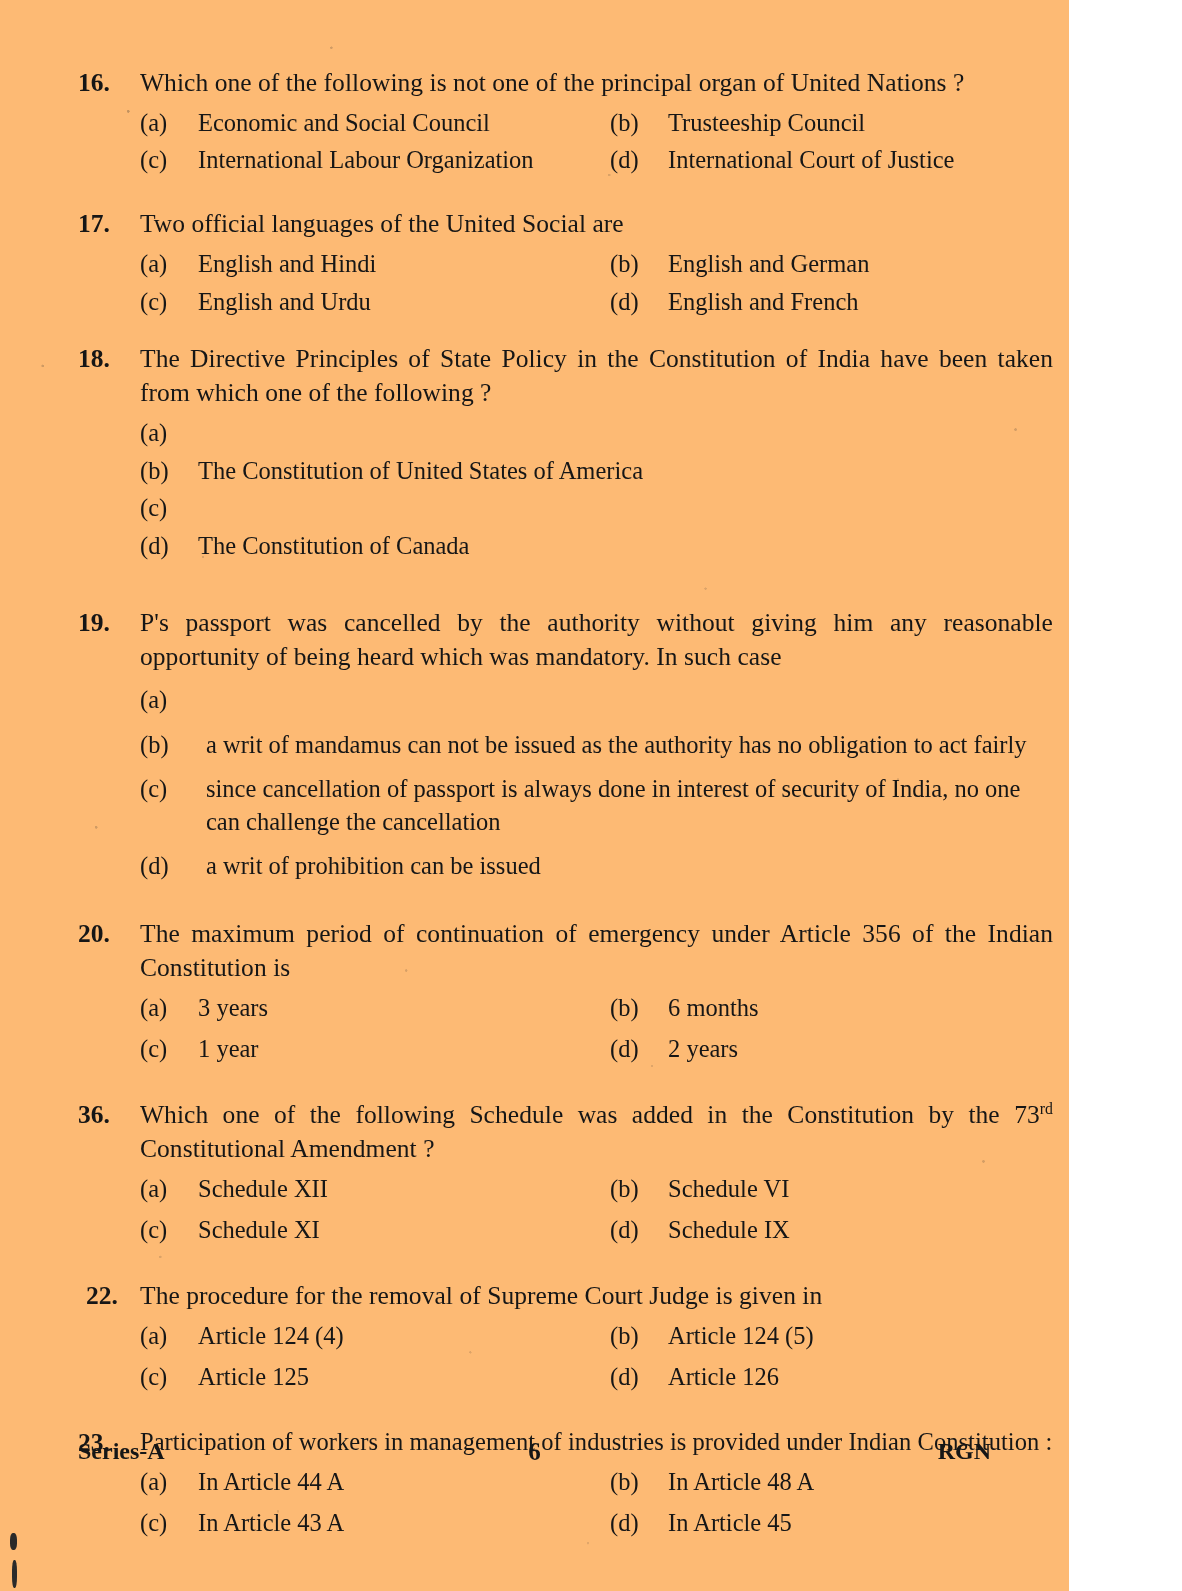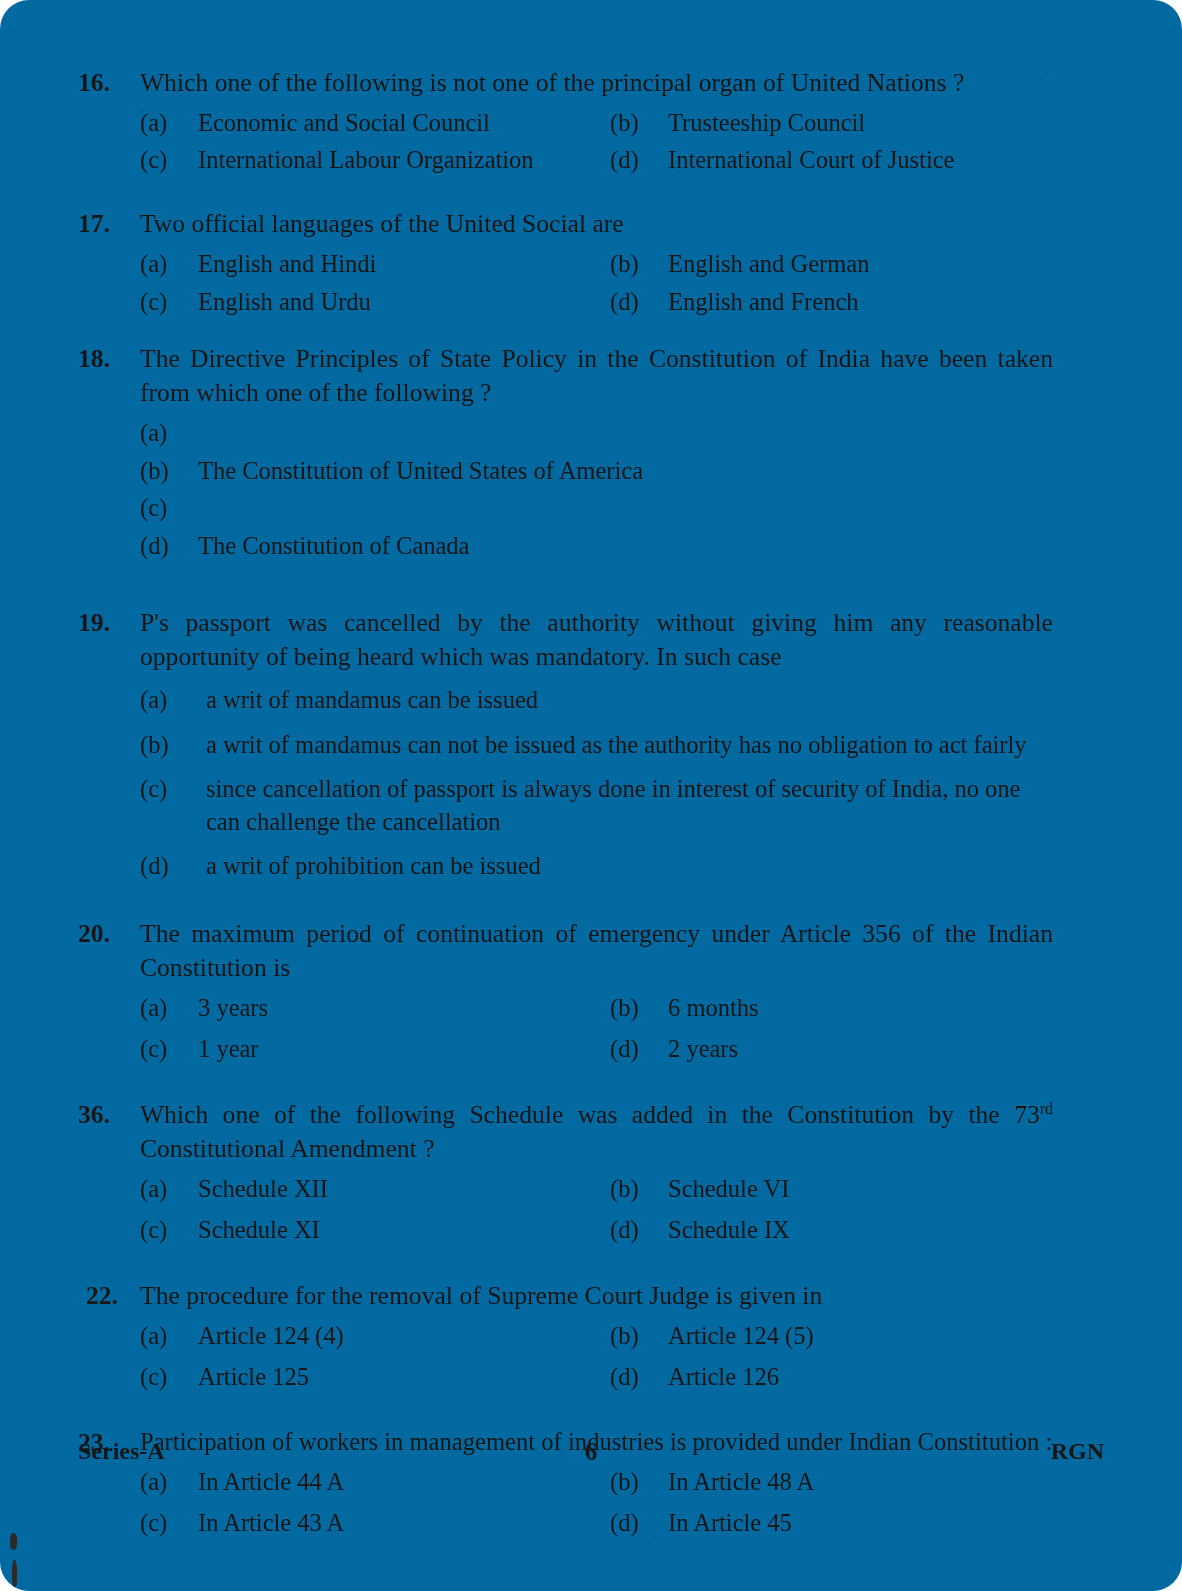--- a/index.html
+++ b/index.html
@@ -7,25 +7,24 @@
     margin: 0;
     padding: 0;
     background: #ffffff;
   }
   body {
     font-family: "Liberation Serif", "DejaVu Serif", serif;
     color: #161616;
   }
   .page {
     position: relative;
-    width: 1182px;
+    width: 1069px;
     height: 1591px;
-    background: #0369a1;
+    background: #fdba74;
     overflow: hidden;
-    border-radius: 29px;
   }
   
   .scan-noise {
     position: absolute;
     inset: 0;
     pointer-events: none;
     opacity: .55;
     background-image:
       radial-gradient(circle at 12% 7%, rgba(40,40,40,.50) 0 1.1px, transparent 1.6px),
       radial-gradient(circle at 31% 3%, rgba(40,40,40,.38) 0 1px, transparent 1.5px),
@@ -220,21 +219,20 @@
 
     <div class="question q19" style="margin-bottom:34px;">
       <div class="q-head justify">
         <span class="q-num">19.</span>
         <span>P's passport was cancelled by the authority without giving him any reasonable opportunity of being heard which was mandatory. In such case</span>
       </div>
       <div class="options" style="margin-top:10px;">
         <div class="opt-row" style="margin-bottom:12px;">
           <div class="opt opt-full">
             <span class="opt-label wide">(a)</span>
-            <span class="opt-text">a writ of mandamus can be issued</span>
           </div>
         </div>
         <div class="opt-row" style="margin-bottom:12px;">
           <div class="opt opt-full">
             <span class="opt-label wide">(b)</span>
             <span class="opt-text">a writ of mandamus can not be issued as the authority has no obligation to act fairly</span>
           </div>
         </div>
         <div class="opt-row" style="margin-bottom:12px;">
           <div class="opt opt-full">

